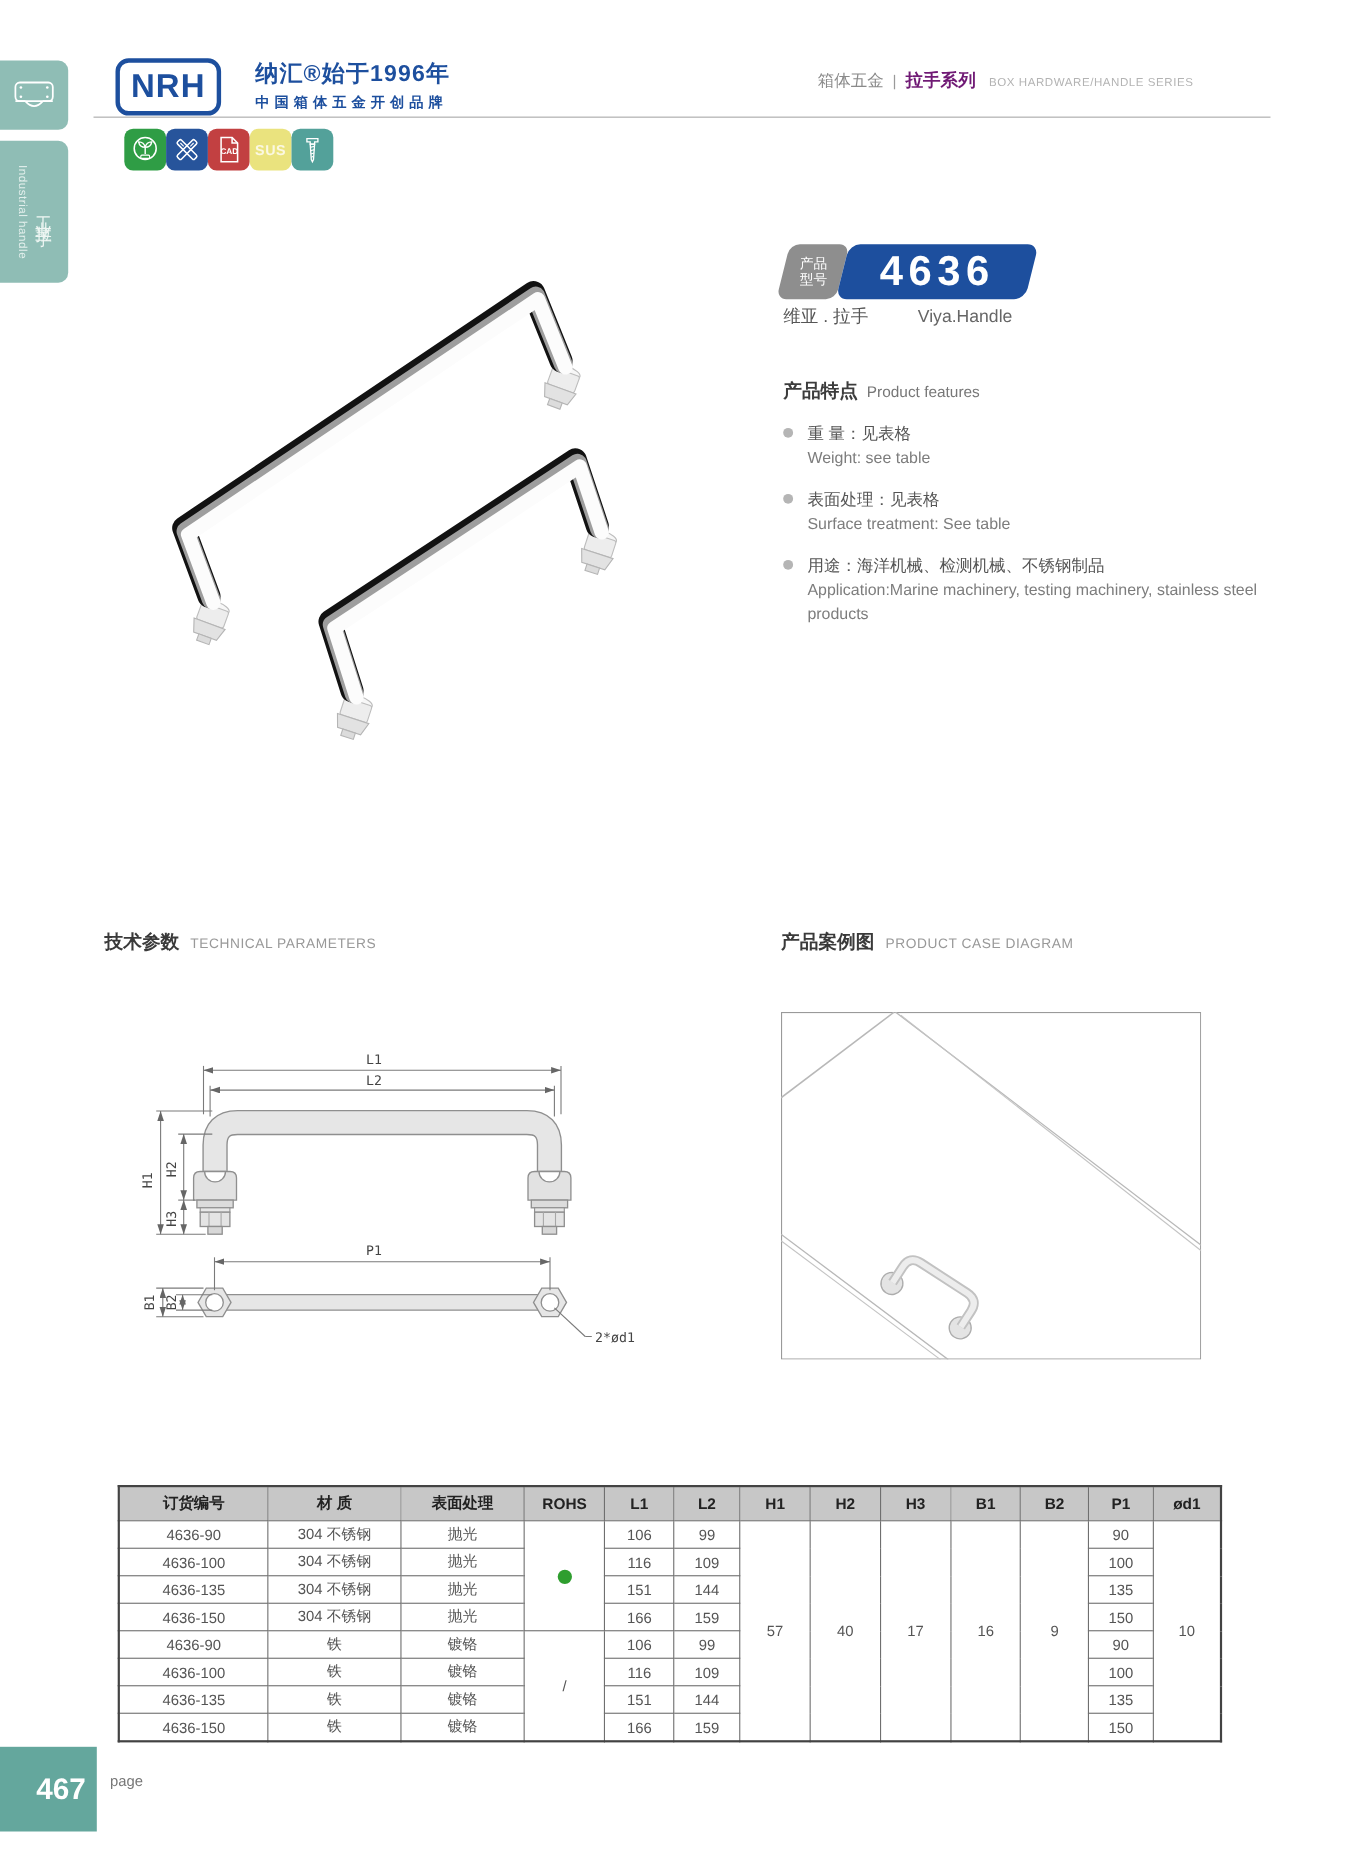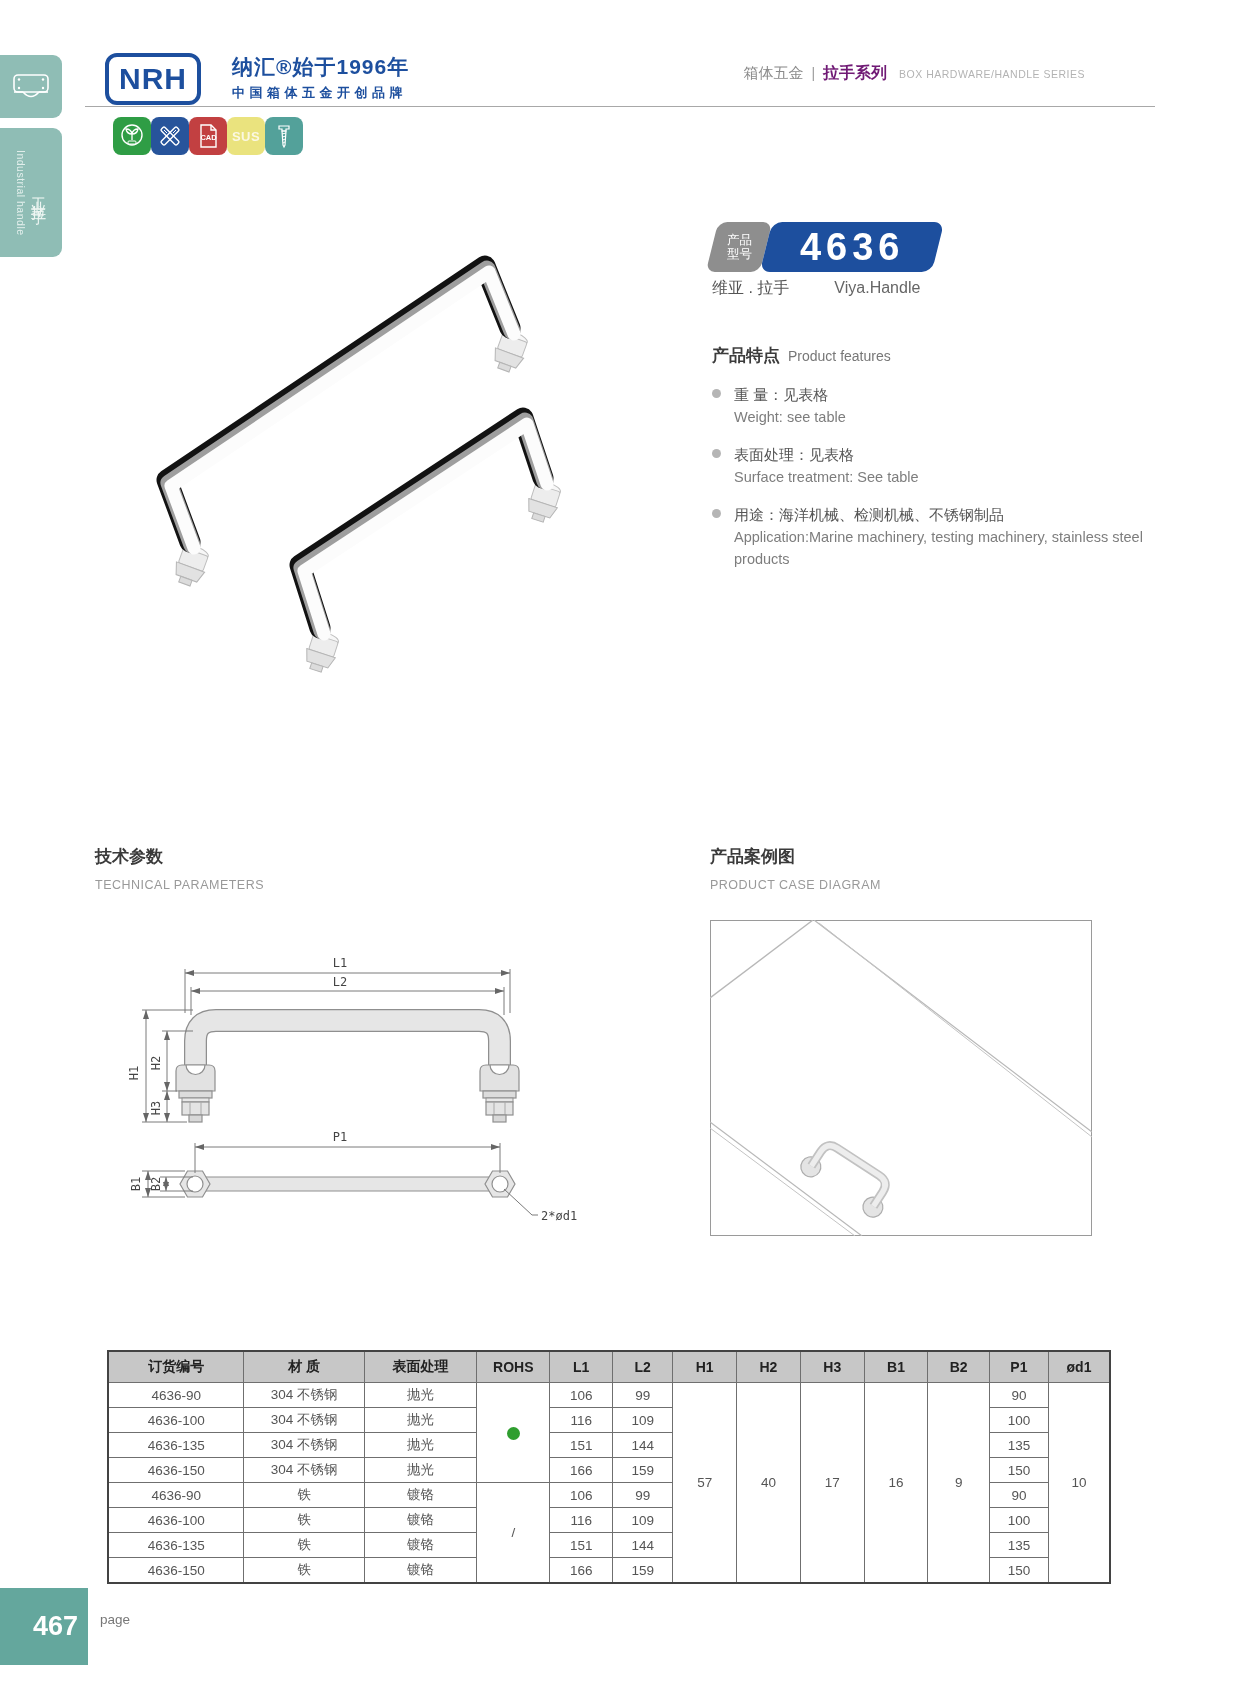--- a/index.html
+++ b/index.html
@@ -51,21 +51,21 @@
   
   .features{position:absolute;left:712px;top:344px;width:440px;}
   .features h3{margin:0 0 16px 0;font-size:17px;color:#3c3c3c;font-weight:bold;}
   .features h3 .en{font-size:14px;color:#777;font-weight:normal;margin-left:8px;}
   .feat-item{position:relative;padding-left:22px;margin-bottom:15px;}
   .feat-item .bullet{position:absolute;left:0;top:6px;width:9px;height:9px;border-radius:50%;background:#b5b5b5;}
   .feat-item .zh{font-size:15px;color:#555;line-height:23px;}
   .feat-item .en{font-size:14.5px;color:#7d7d7d;line-height:22px;}
 
   
-  .sec-head{position:absolute;display:flex;align-items:baseline;gap:10px;white-space:nowrap;flex-direction:column;}
+  .sec-head{position:absolute;display:flex;align-items:baseline;gap:10px;white-space:nowrap;}
   .sec-head .zh{font-size:17px;font-weight:bold;color:#3a3a3a;}
   .sec-head .en{font-size:12.5px;color:#999;letter-spacing:0.5px;}
   .sec-tech{left:95px;top:845px;}
   .sec-case{left:710px;top:845px;}
 
   
   .photo-svg{position:absolute;left:95px;top:180px;}
   .drawing-svg{position:absolute;left:90px;top:885px;}
   .case-svg{position:absolute;left:710px;top:920px;}
 

